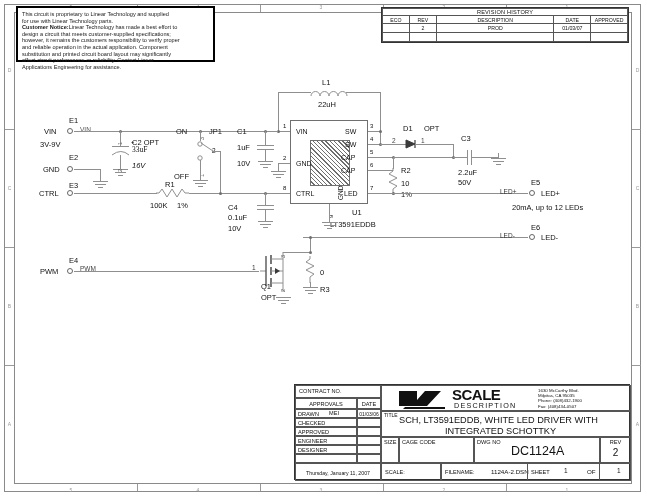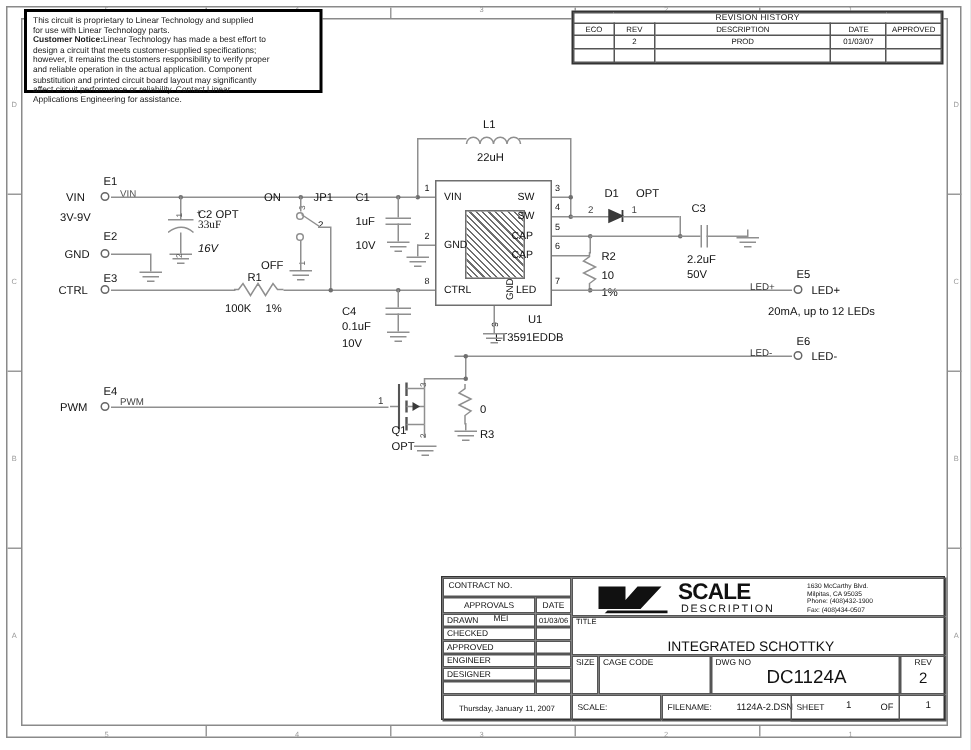--- a/index.html
+++ b/index.html
@@ -419,20 +419,21 @@
     <div style="position:absolute;left:159px;top:16px;font-size:7.2px;letter-spacing:1.2px;color:#111;">DESCRIPTION</div>
     <div style="position:absolute;left:243px;top:3px;font-size:4.4px;color:#111;line-height:5.2px;">
       <div>1630 McCarthy Blvd.</div>
       <div>Milpitas, CA 95035</div>
       <div>Phone: (408)432-1900</div>
       <div>Fax: (408)434-0507</div>
     </div>
 
     <div class="cell bd" style="left:86px;top:26px;width:250px;height:26px;"></div>
     <div style="position:absolute;left:89px;top:27px;font-size:5px;color:#111;">TITLE</div>
+    <div style="position:absolute;left:104px;top:30px;font-size:9.2px;color:#111;">SCH, LT3591EDDB, WHITE LED DRIVER WITH</div>
     <div style="position:absolute;left:150px;top:41px;font-size:9.2px;color:#111;">INTEGRATED SCHOTTKY</div>
 
     <div class="cell bd" style="left:86px;top:52px;width:18px;height:26px;padding:1px 2px;">SIZE</div>
     <div class="cell bd" style="left:104px;top:52px;width:75px;height:26px;padding:1px 2px;">CAGE CODE</div>
     <div class="cell bd" style="left:179px;top:52px;width:126px;height:26px;padding:1px 2px;">DWG NO</div>
     <div style="position:absolute;left:216px;top:59px;font-size:12.5px;color:#111;">DC1124A</div>
     <div class="cell bd" style="left:305px;top:52px;width:31px;height:26px;text-align:center;padding-top:1px;">REV</div>
     <div style="position:absolute;left:305px;top:62px;width:31px;text-align:center;font-size:10px;color:#111;">2</div>
 
     <div class="cell bd" style="left:86px;top:78px;width:60px;height:18px;padding:5px 3px;">SCALE:</div>

